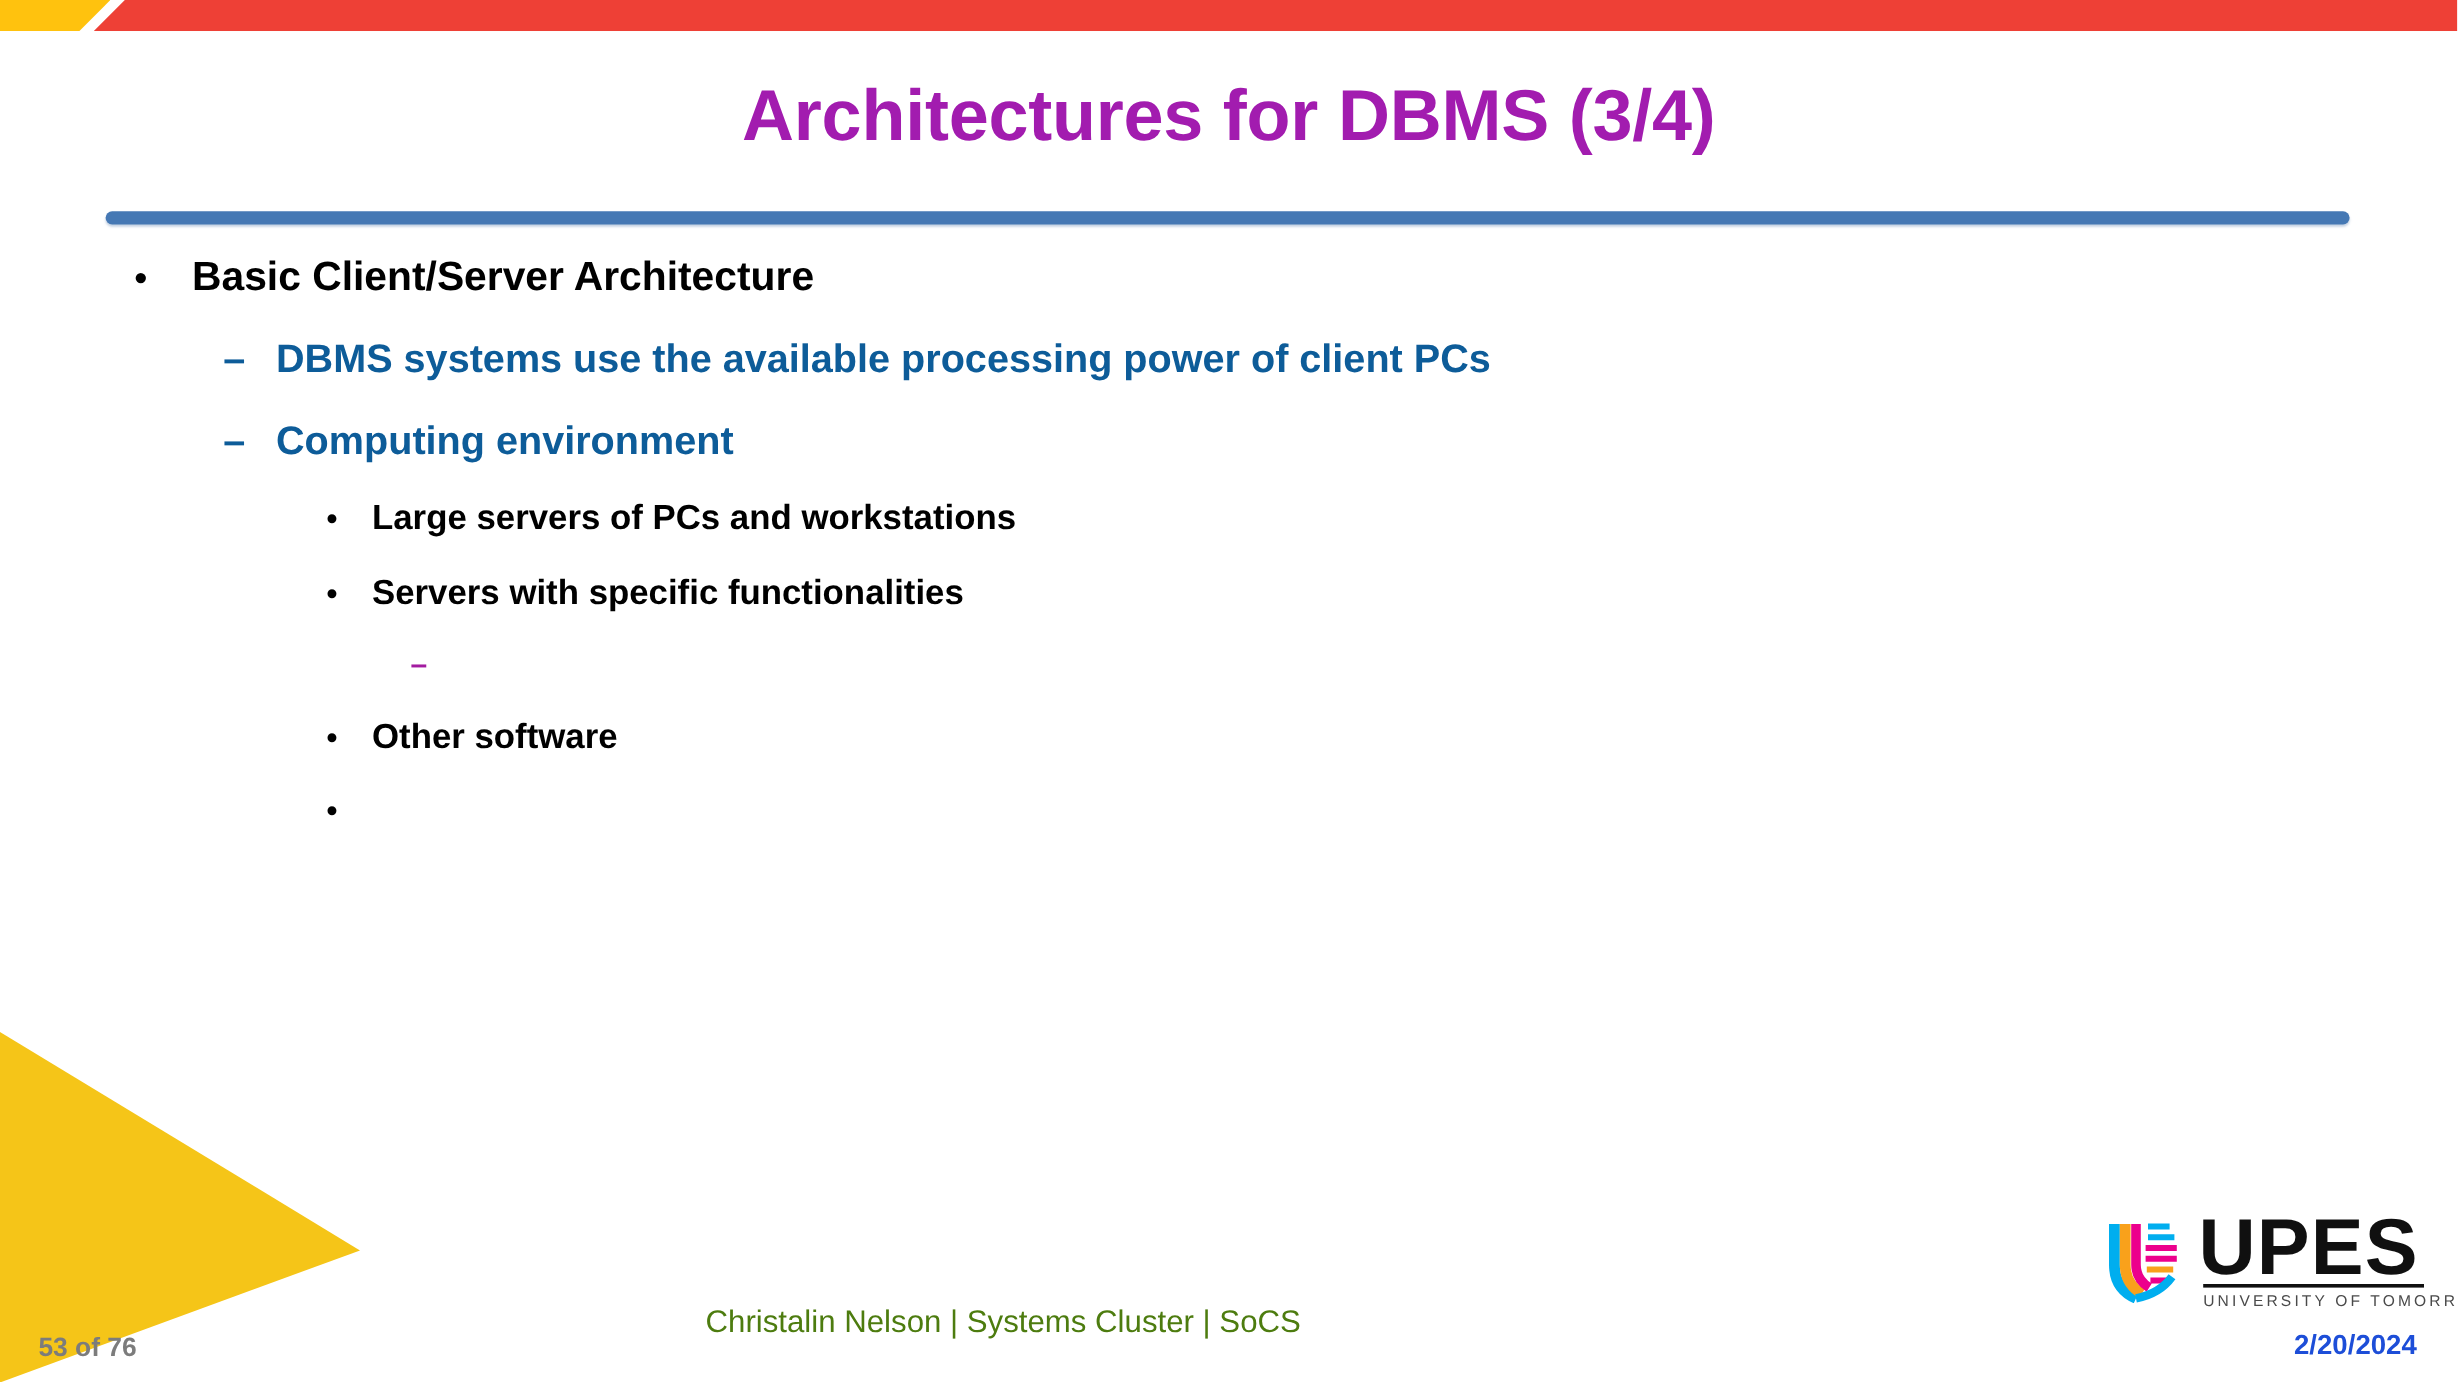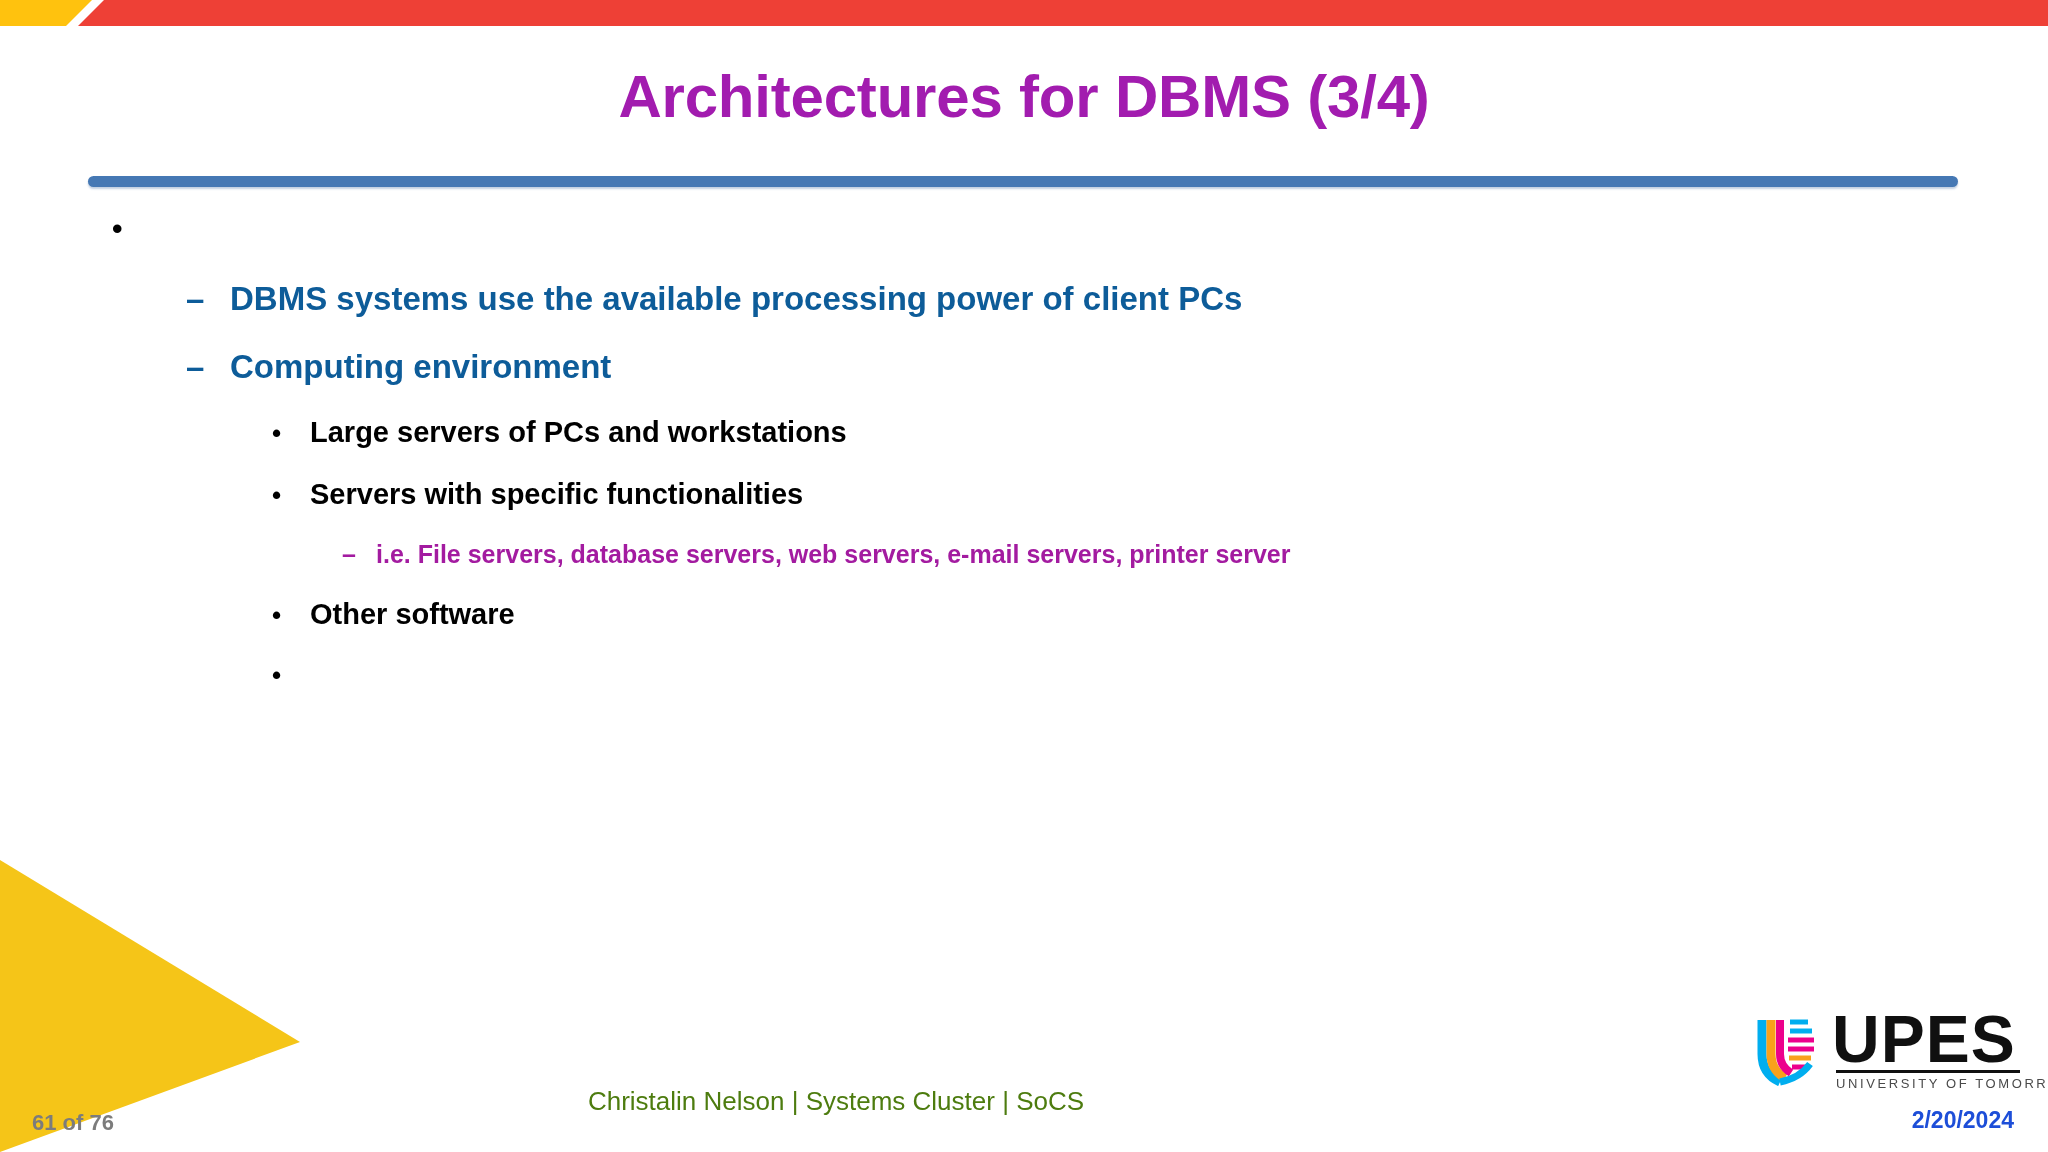--- a/index.html
+++ b/index.html
@@ -219,20 +219,21 @@
 <div class="banner-red"></div>
 
 <div class="title">Architectures for DBMS (3/4)</div>
 
 <div class="divider"></div>
 
 <div class="body">
 
   <div class="line lvl1">
     <span class="marker">•</span>
+    <span class="text">Basic Client/Server Architecture</span>
   </div>
 
   <div class="line lvl2">
     <span class="marker">–</span>
     <span class="text">DBMS systems use the available processing power of client PCs</span>
   </div>
 
   <div class="line lvl2">
     <span class="marker">–</span>
     <span class="text">Computing environment</span>
@@ -243,37 +244,36 @@
     <span class="text">Large servers of PCs and workstations</span>
   </div>
 
   <div class="line lvl3">
     <span class="marker">•</span>
     <span class="text">Servers with specific functionalities</span>
   </div>
 
   <div class="line lvl4">
     <span class="marker">–</span>
-    <span class="text">i.e. File servers, database servers, web servers, e-mail servers, printer server</span>
   </div>
 
   <div class="line lvl3">
     <span class="marker">•</span>
     <span class="text">Other software</span>
   </div>
 
   <div class="line lvl3">
     <span class="marker">•</span>
   </div>
 
 </div>
 
 <div class="corner-triangle"></div>
 
-<div class="slide-number">61 of 76</div>
+<div class="slide-number">53 of 76</div>
 
 <div class="footer-credit">Christalin Nelson | Systems Cluster | SoCS</div>
 
 <div class="slide-date">2/20/2024</div>
 
 <div class="logo">
   <svg class="logo-mark" viewBox="0 0 74 74">
     <g fill="none" stroke-linecap="butt">
       <path d="M6 8 L6 42 Q6 62 24 70" stroke="#00AEEF" stroke-width="9"></path>
       <path d="M15 8 L15 42 Q15 58 29 66" stroke="#F9A11B" stroke-width="9"></path>

